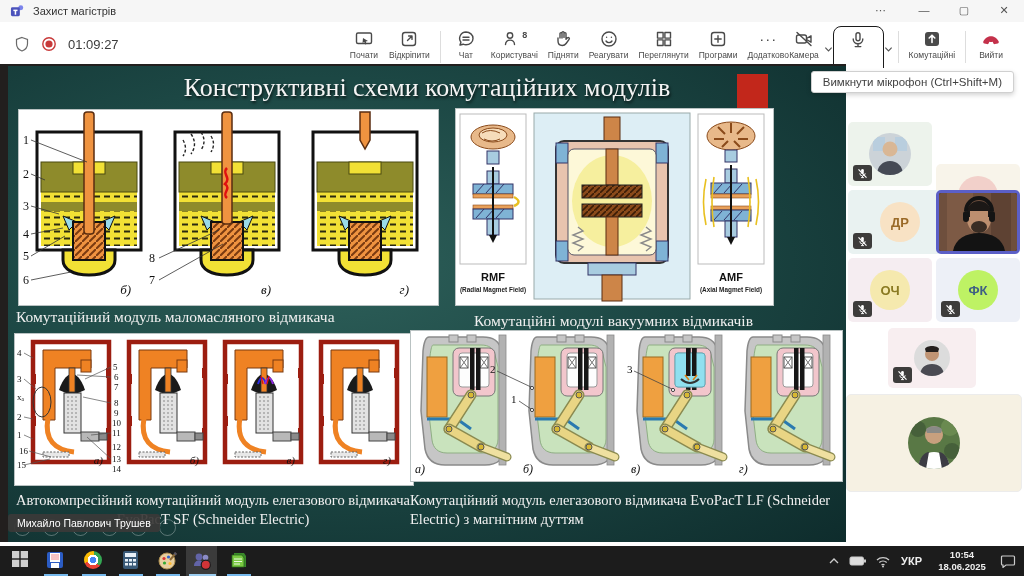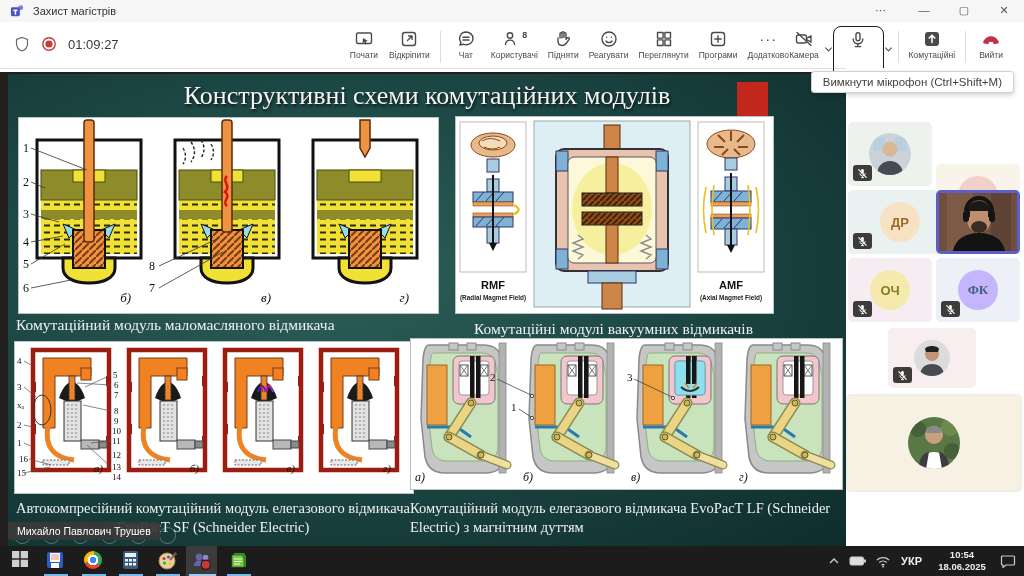--- a/index.html
+++ b/index.html
@@ -25,21 +25,21 @@
   .badge8{font-size:9px;font-weight:bold;color:#4a4a4a;margin:1px 0 0 1px;}
   .vdiv{width:1px;height:32px;background:#ddd;margin:5px 5px 0 5px;}
   .chev{margin-top:13px;}
   .chev svg{width:9px;height:7px;stroke:#555;fill:none;stroke-width:1.3;}
   .mic-box{border:1.6px solid #1b1b1b;border-radius:8px;gap:27px;}
   .dots-glyph{font-size:15px;color:#4a4a4a;line-height:20px;height:20px;letter-spacing:1px;}
 
   .tooltip{position:absolute;top:71px;right:10px;background:#fff;border:1px solid #d0d0d0;border-radius:3px;box-shadow:0 2px 5px rgba(0,0,0,.18);padding:4px 11px;font-size:11.5px;color:#424242;z-index:50;white-space:nowrap;}
 
   
-  .stage{position:absolute;left:0;top:72px;width:846px;height:478px;background:#221f1e;}
+  .stage{position:absolute;left:0;top:64px;width:846px;height:478px;background:#221f1e;}
   .slide{position:absolute;left:8px;top:2px;width:838px;height:476px;background:radial-gradient(ellipse at 38% 42%, #2e605a 0%, #1c4744 48%, #0e2c2c 100%);}
   .slide-title{position:absolute;top:7px;left:0;width:100%;text-align:center;font-family:"Liberation Serif",serif;font-size:26px;color:#f4f4f4;text-shadow:1px 2px 3px rgba(0,0,0,.75);}
   .red-block{position:absolute;left:729px;top:8px;width:31px;height:37px;background:#c2271b;}
   .panel{position:absolute;background:#fff;border:1px solid #b9c2c2;}
   #p-oil{left:10px;top:43px;width:419px;height:195px;}
   #p-vac{left:447px;top:42px;width:317px;height:196px;}
   #p-sf{left:6px;top:267px;width:398px;height:151px;}
   #p-lf{left:402px;top:264px;width:431px;height:150px;}
   .cap{position:absolute;font-family:"Liberation Serif",serif;color:#f0f0f0;}
   #cap-oil{left:8px;top:242px;font-size:15.5px;}
@@ -62,21 +62,21 @@
   .t4{left:90px;top:122px;width:84px;height:64px;background:#1d1d1d;border:3px solid #5b5fc7;box-sizing:border-box;}
   .t5{left:2px;top:190px;width:84px;height:64px;background:#f5edf1;}
   .t6{left:90px;top:190px;width:84px;height:64px;background:#edf0f7;}
   .t7{left:42px;top:260px;width:88px;height:60px;background:#f8eef0;}
   .t8{left:0;top:326px;width:176px;height:98px;background:#f6f1e3;border:1px solid #ececec;box-sizing:border-box;}
   .tc{width:100%;height:100%;display:flex;align-items:center;justify-content:center;}
   .init-circle{border-radius:50%;width:40px;height:40px;display:flex;align-items:center;justify-content:center;font-size:13px;font-weight:bold;}
   .c-ml{background:#f2d0ca;color:#a14a42;}
   .c-dr{background:#f8e2c4;color:#9a6a28;}
   .c-och{background:#f5e9ae;color:#8a7a22;}
-  .c-fk{background:#c4b5fd;color:#3e5f83;font-family:Liberation Serif, serif;}
+  .c-fk{background:#bef264;color:#3e5f83;}
   .mute{position:absolute;left:5px;bottom:5px;width:19px;height:16px;background:#3d3c3b;border-radius:3px;display:flex;align-items:center;justify-content:center;}
   .mute svg{width:11px;height:11px;}
 
   
   .taskbar{position:absolute;left:0;top:546px;width:1024px;height:30px;background:#1c1c1c;}
   .tkicon{position:absolute;top:5px;}
   .tk-underline{position:absolute;bottom:0;height:2px;width:24px;background:#76b9ed;}
   .teams-active-bg{position:absolute;left:186px;top:0;width:31px;height:30px;background:#3b3b3b;}
   .tray{position:absolute;right:0;top:0;height:30px;display:flex;align-items:center;font-weight:bold;}
   .tray-lang{font-size:11px;color:#eee;margin:0 6px;}

